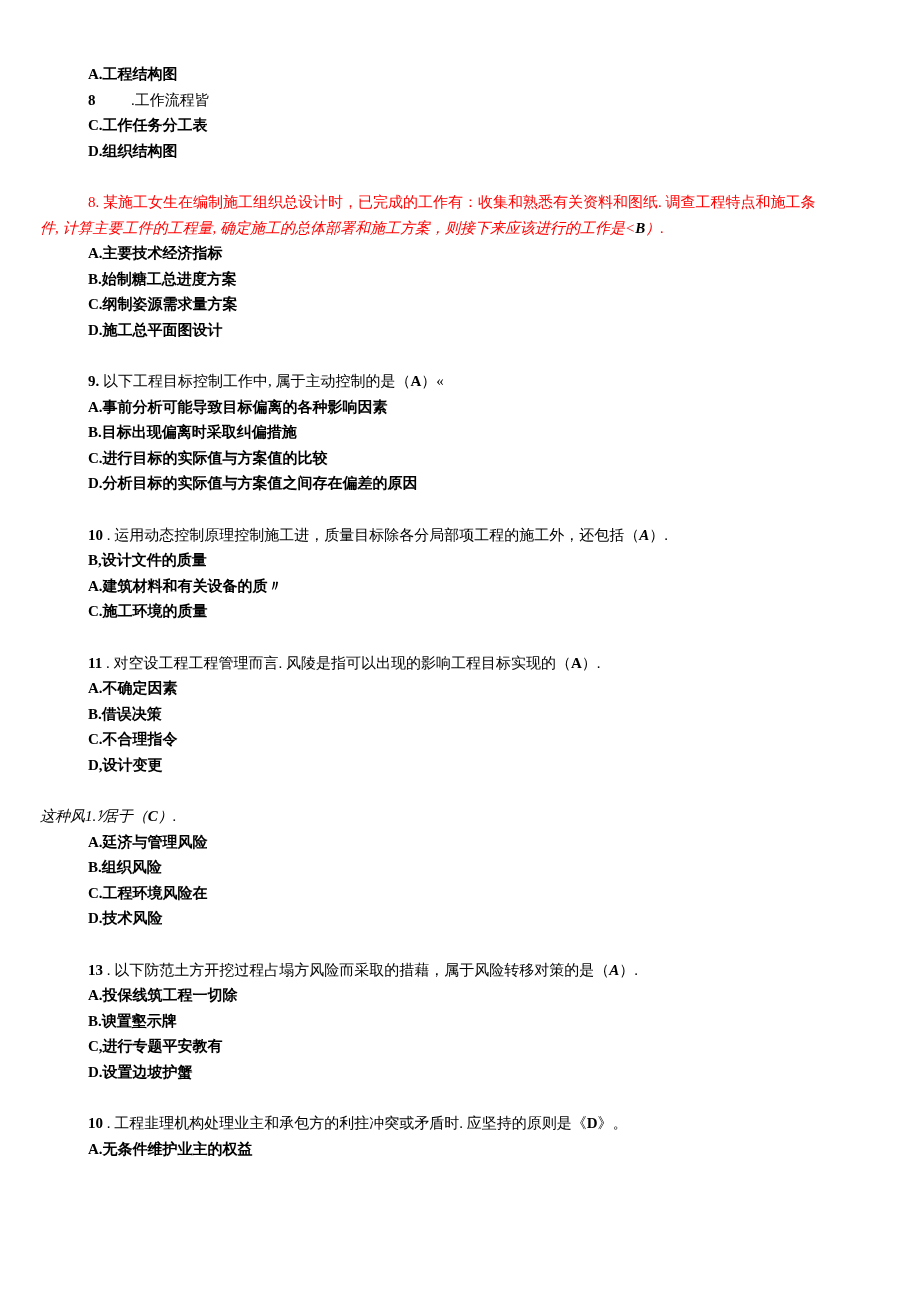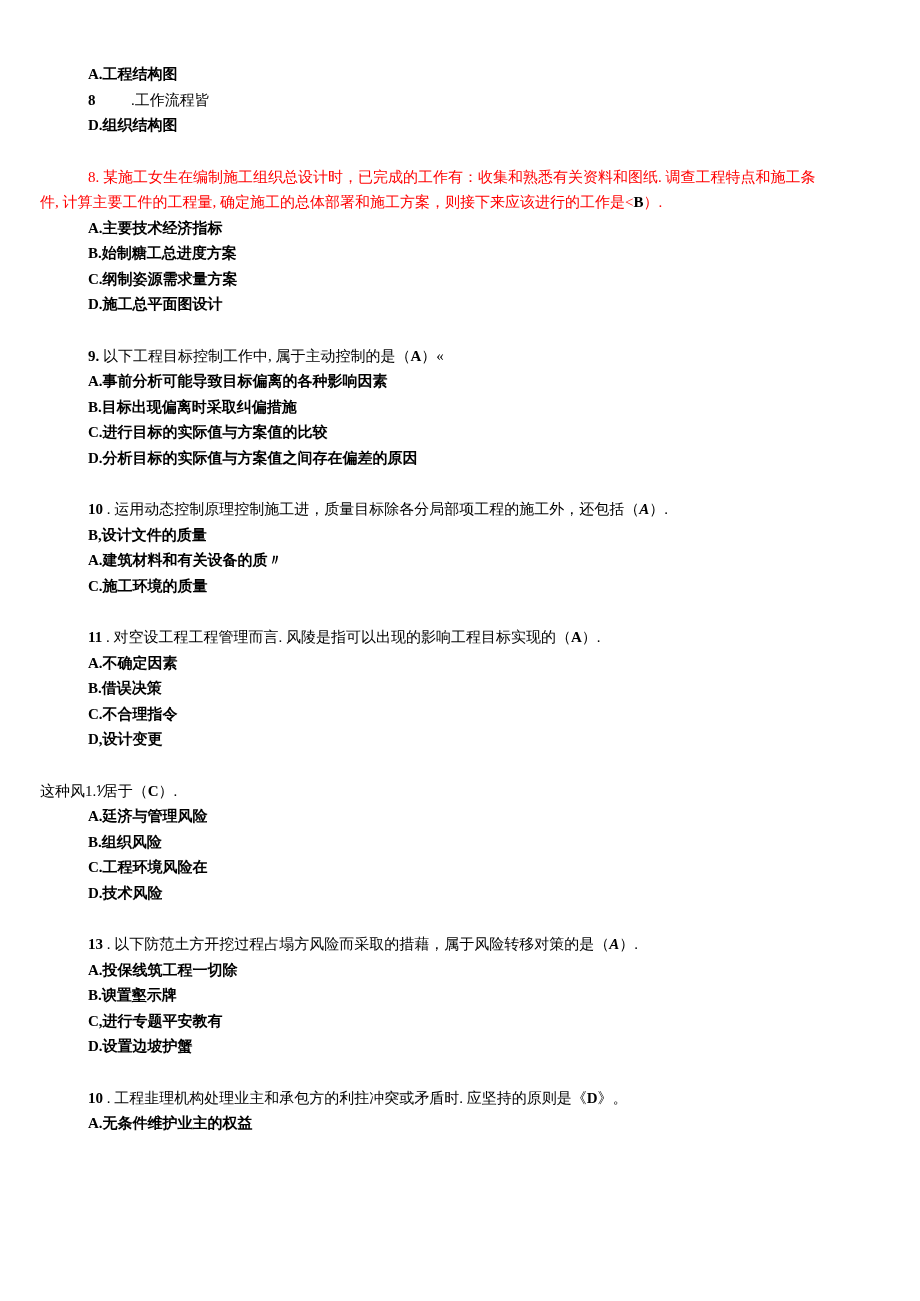--- a/index.html
+++ b/index.html
@@ -21,37 +21,39 @@
     margin-bottom: 26px;
   }
   .option {
     padding-left: 48px;
   }
   .q {
     padding-left: 48px;
   }
   .flush {
     padding-left: 0;
+    font-style: italic;
   }
   .bold { font-weight: bold; }
   .red { color: #ff0000; }
   .italic { font-style: italic; }
 </style>
 </head>
 <body>
 
 <div class="page">
 
   <div class="block">
     <div class="option bold">A.工程结构图</div>
     <div class="option">
       <span class="bold">8</span>
       <span style="display:inline-block; width:28px;"></span>
       <span>.工作流程皆</span>
     </div>
+    <div class="option bold">C.工作任务分工表</div>
     <div class="option bold">D.组织结构图</div>
   </div>
 
   <div class="block">
     <div class="red" style="padding-left:48px; text-indent:0;">8. 某施工女生在编制施工组织总设计时，已完成的工作有：收集和熟悉有关资料和图纸. 调查工程特点和施工条</div>
     <div class="red flush">
       <span>件, 计算主要工件的工程量, 确定施工的总体部署和施工方案，则接下来应该进行的工作是&lt;</span><span class="bold" style="color:#000;">B</span><span>）.</span>
     </div>
     <div class="option bold">A.主要技术经济指标</div>
     <div class="option bold">B.始制糖工总进度方案</div>

